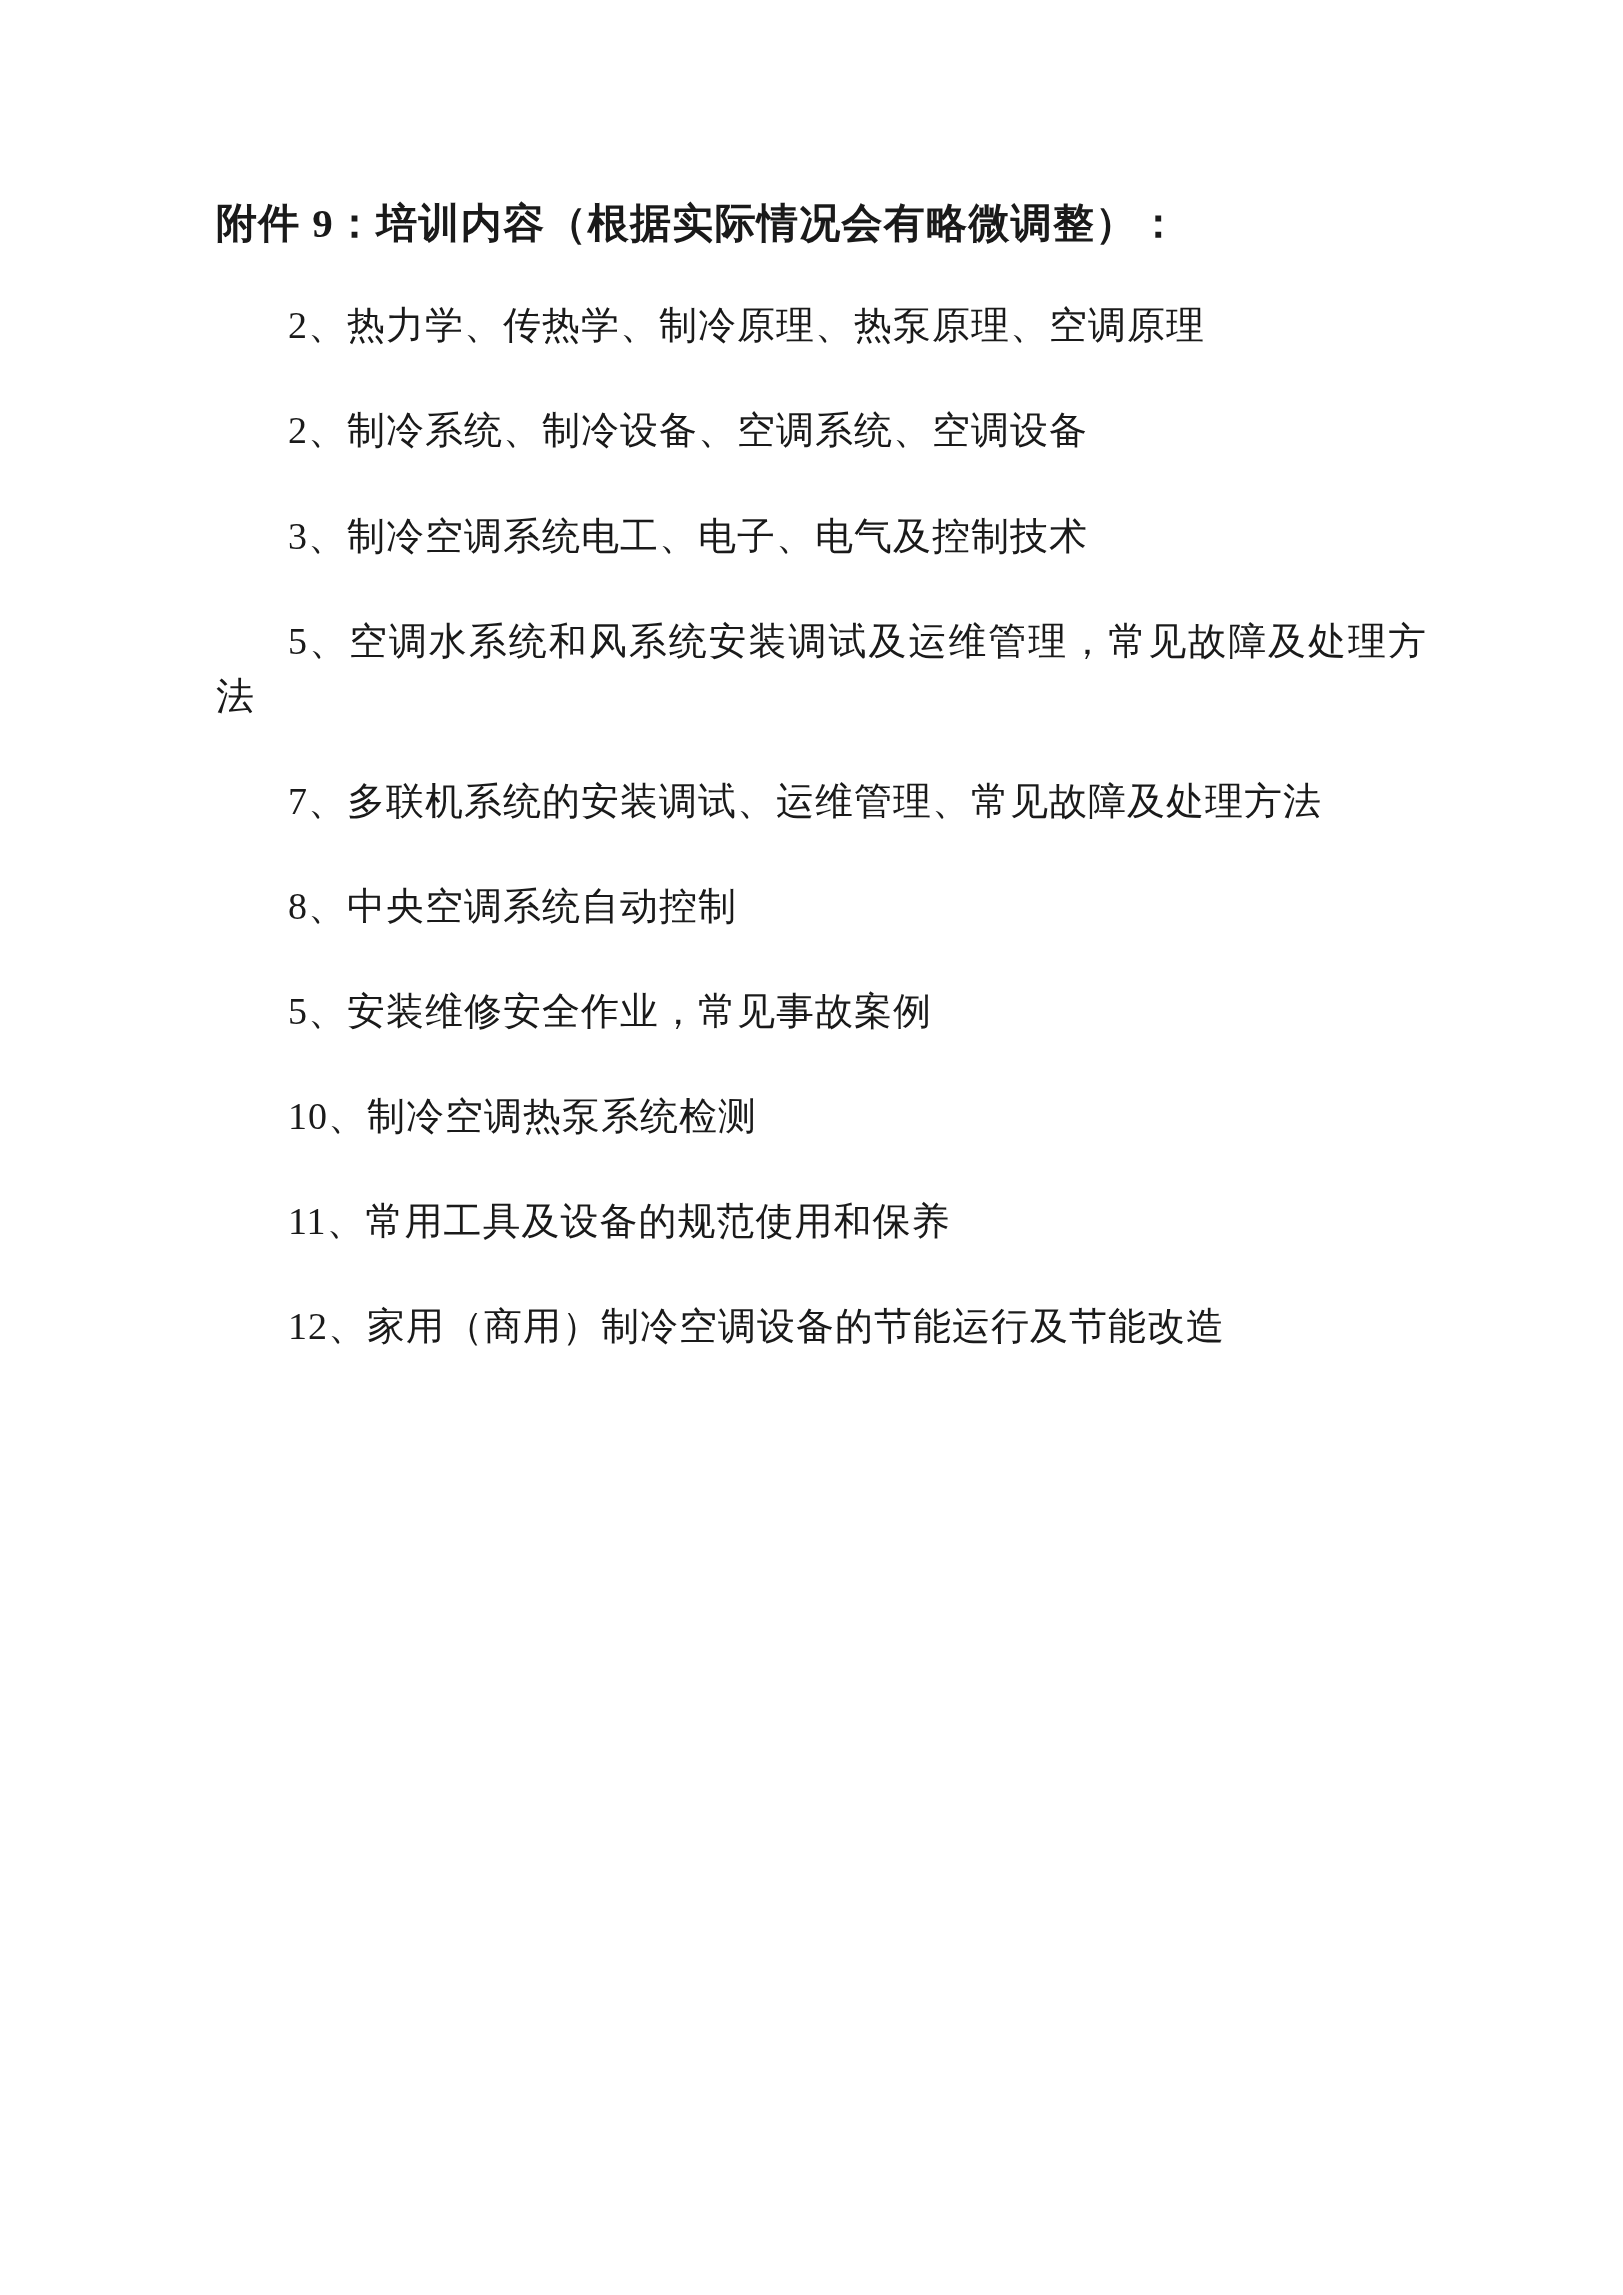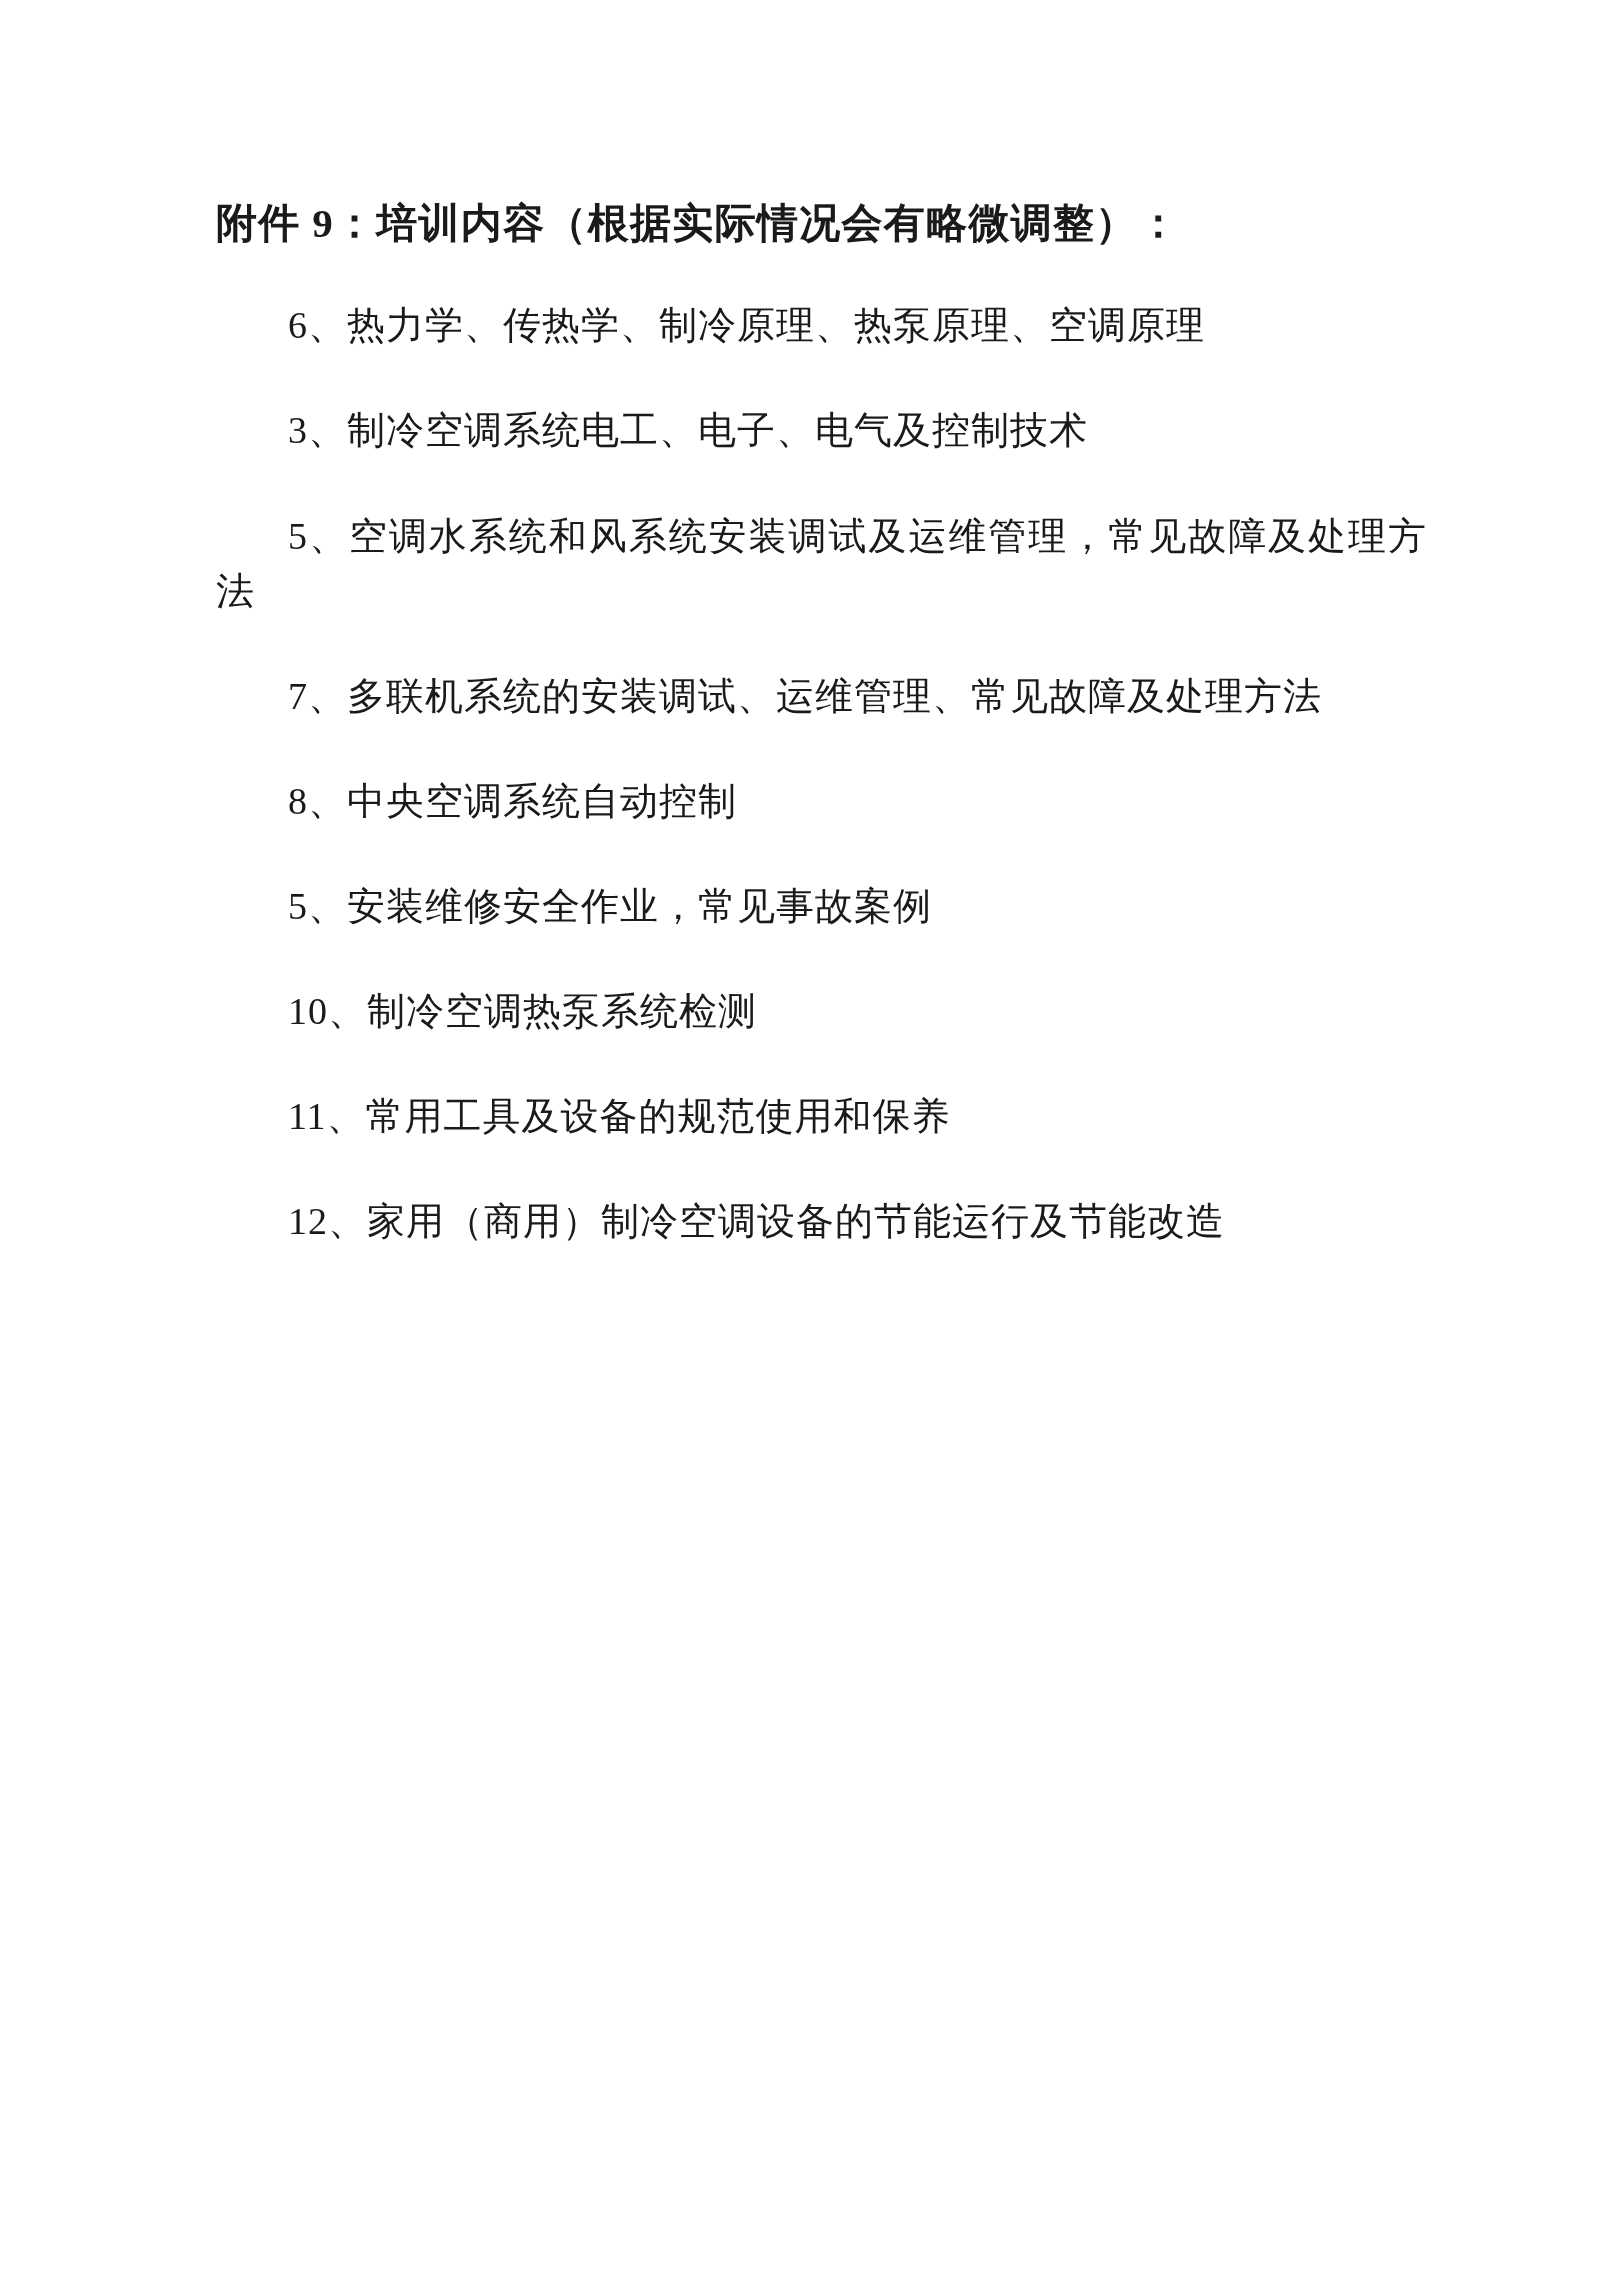--- a/index.html
+++ b/index.html
@@ -48,21 +48,22 @@
   }
 </style>
 </head>
 <body>
 
 <div class="page">
 
   <h1 class="doc-title">附件 9：培训内容（根据实际情况会有略微调整）：</h1>
 
   <ul class="item-list">
-    <li class="item">6、热力学、传热学、制冷原理、热泵原理、空调原理</li>
+    <li class="item">2、热力学、传热学、制冷原理、热泵原理、空调原理</li>
+    <li class="item">2、制冷系统、制冷设备、空调系统、空调设备</li>
     <li class="item">3、制冷空调系统电工、电子、电气及控制技术</li>
     <li class="item">5、空调水系统和风系统安装调试及运维管理，常见故障及处理方法</li>
     <li class="item">7、多联机系统的安装调试、运维管理、常见故障及处理方法</li>
     <li class="item">8、中央空调系统自动控制</li>
     <li class="item">5、安装维修安全作业，常见事故案例</li>
     <li class="item">10、制冷空调热泵系统检测</li>
     <li class="item">11、常用工具及设备的规范使用和保养</li>
     <li class="item">12、家用（商用）制冷空调设备的节能运行及节能改造</li>
   </ul>
 

